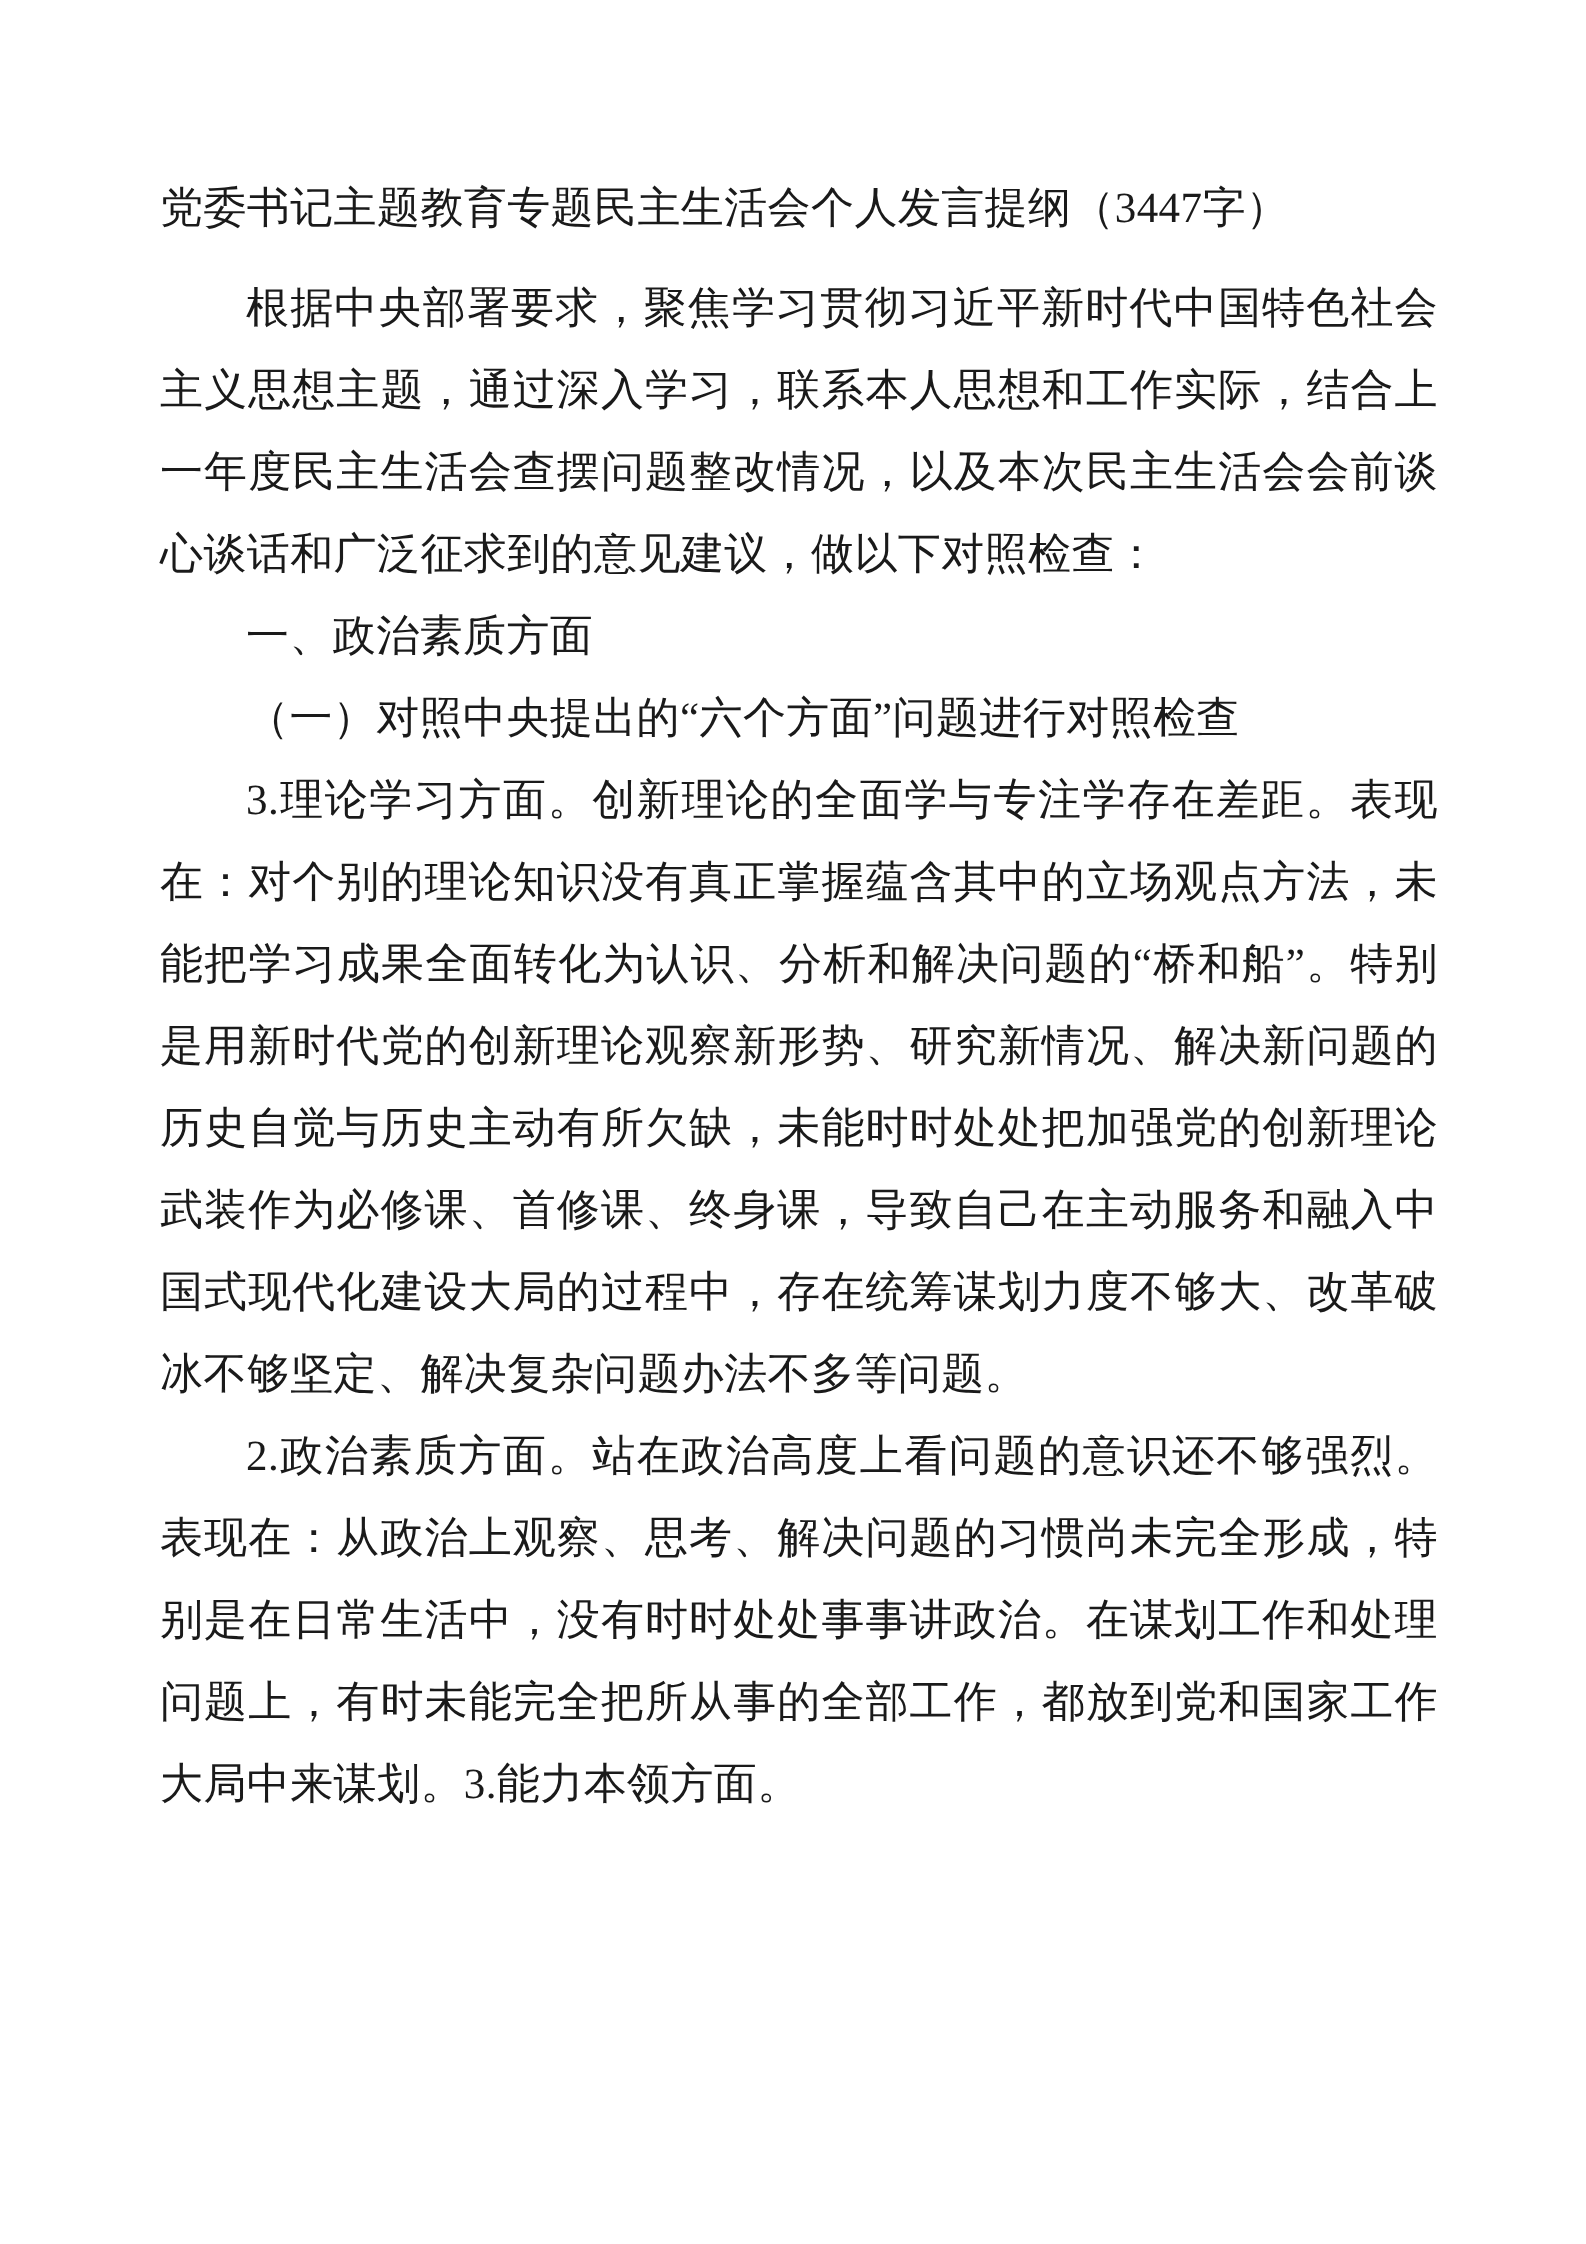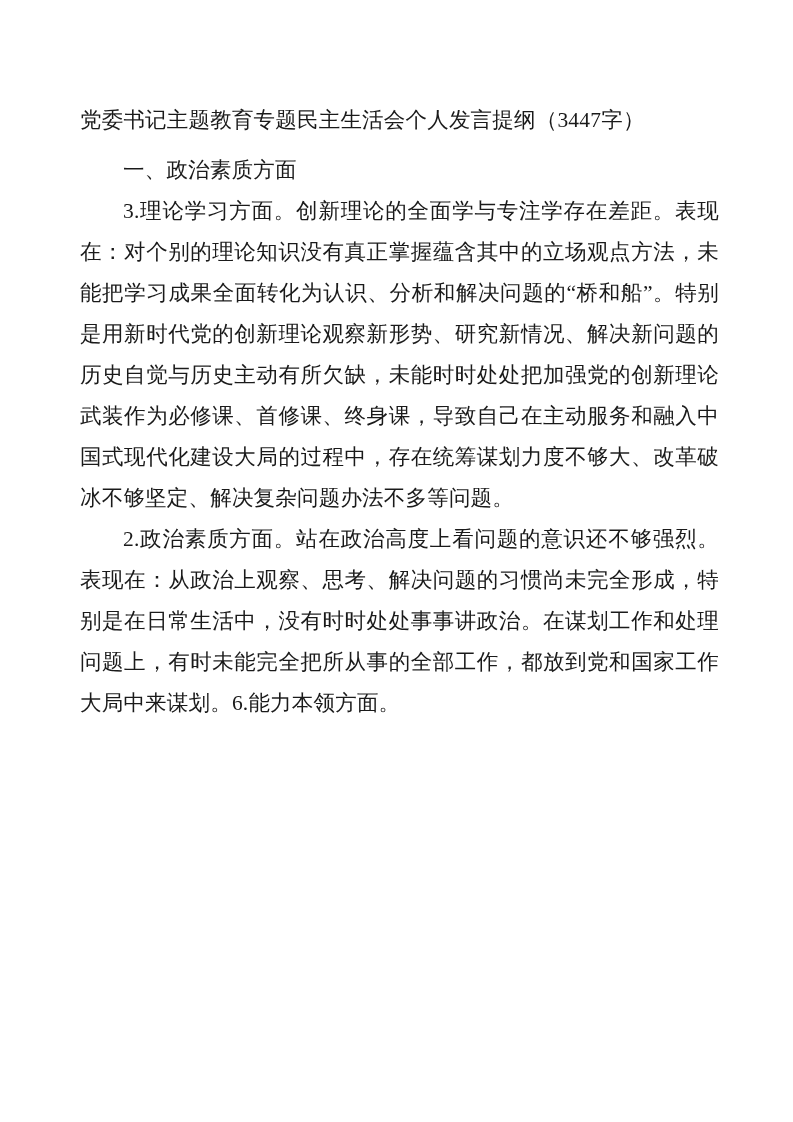--- a/index.html
+++ b/index.html
@@ -19,21 +19,21 @@
     height: 1122px;
     box-sizing: border-box;
     padding: 88px 74px 70px 80px;
     position: relative;
     background: #ffffff;
   }
   .doc-title {
     font-size: 21.5px;
     line-height: 1.5;
     letter-spacing: 0.2px;
-    margin: 16px 0 14px 0;
+    margin: 0 0 14px 0;
     text-align: justify;
     text-justify: inter-ideograph;
     font-weight: 400;
   }
   .para {
     font-size: 21.5px;
     line-height: 41px;
     letter-spacing: 0.2px;
     text-align: justify;
     text-justify: inter-ideograph;
@@ -42,16 +42,18 @@
   }
   .para + .para {
     margin-top: 0;
   }
 </style>
 </head>
 <body>
 
 <div class="page">
   <h1 class="doc-title">党委书记主题教育专题民主生活会个人发言提纲（3447字）</h1>
+  <p class="para">根据中央部署要求，聚焦学习贯彻习近平新时代中国特色社会主义思想主题，通过深入学习，联系本人思想和工作实际，结合上一年度民主生活会查摆问题整改情况，以及本次民主生活会会前谈心谈话和广泛征求到的意见建议，做以下对照检查：</p>
   <p class="para">一、政治素质方面</p>
+  <p class="para">（一）对照中央提出的“六个方面”问题进行对照检查</p>
   <p class="para">3.理论学习方面。创新理论的全面学与专注学存在差距。表现在：对个别的理论知识没有真正掌握蕴含其中的立场观点方法，未能把学习成果全面转化为认识、分析和解决问题的“桥和船”。特别是用新时代党的创新理论观察新形势、研究新情况、解决新问题的历史自觉与历史主动有所欠缺，未能时时处处把加强党的创新理论武装作为必修课、首修课、终身课，导致自己在主动服务和融入中国式现代化建设大局的过程中，存在统筹谋划力度不够大、改革破冰不够坚定、解决复杂问题办法不多等问题。</p>
-  <p class="para">2.政治素质方面。站在政治高度上看问题的意识还不够强烈。表现在：从政治上观察、思考、解决问题的习惯尚未完全形成，特别是在日常生活中，没有时时处处事事讲政治。在谋划工作和处理问题上，有时未能完全把所从事的全部工作，都放到党和国家工作大局中来谋划。6.能力本领方面。</p>
+  <p class="para">2.政治素质方面。站在政治高度上看问题的意识还不够强烈。表现在：从政治上观察、思考、解决问题的习惯尚未完全形成，特别是在日常生活中，没有时时处处事事讲政治。在谋划工作和处理问题上，有时未能完全把所从事的全部工作，都放到党和国家工作大局中来谋划。3.能力本领方面。</p>
 </div>
 
 </body></html>

